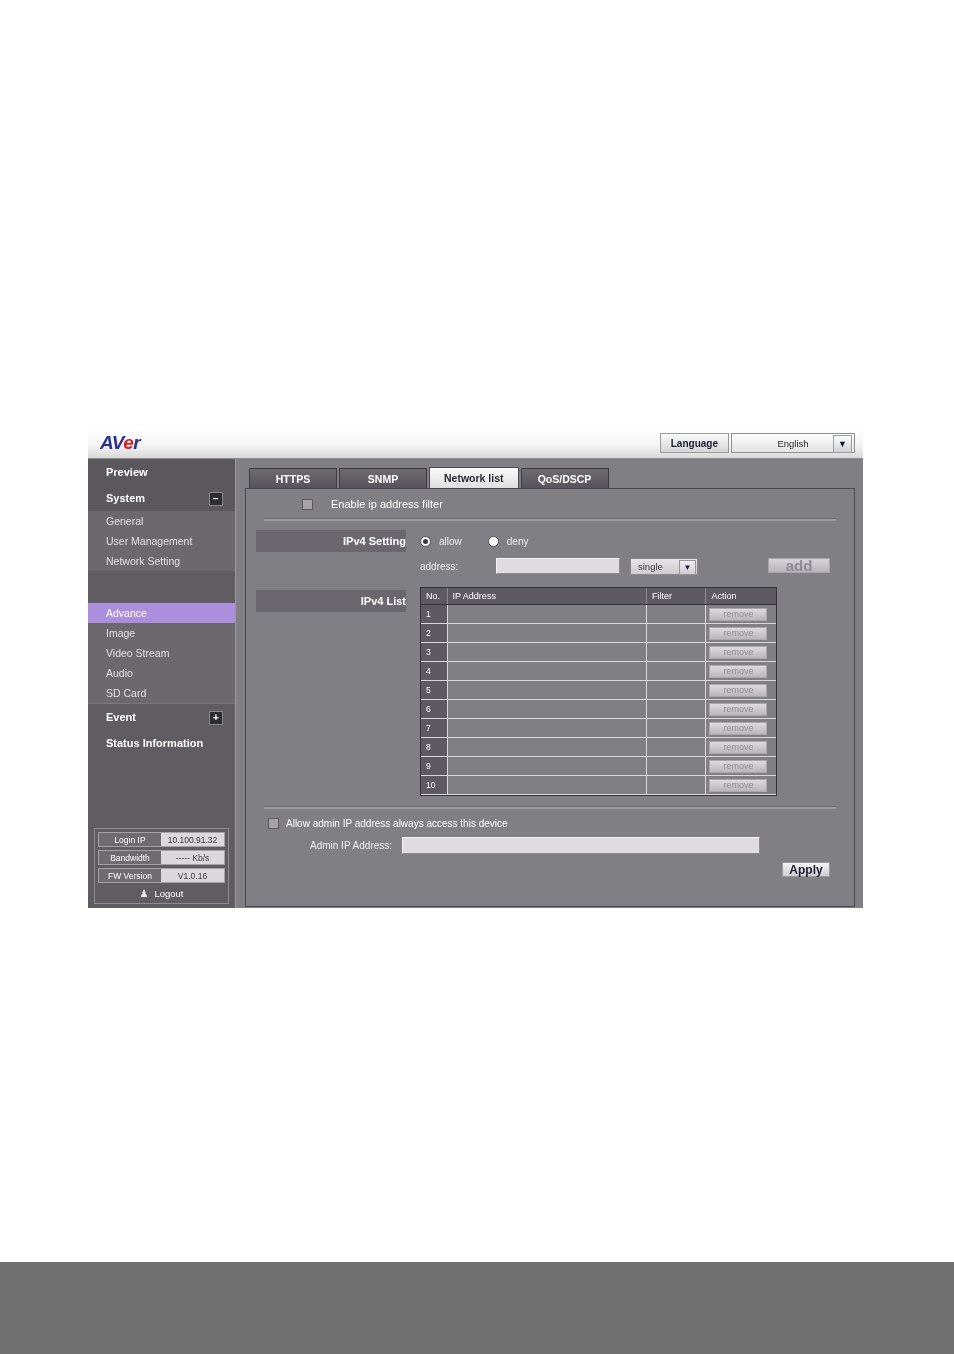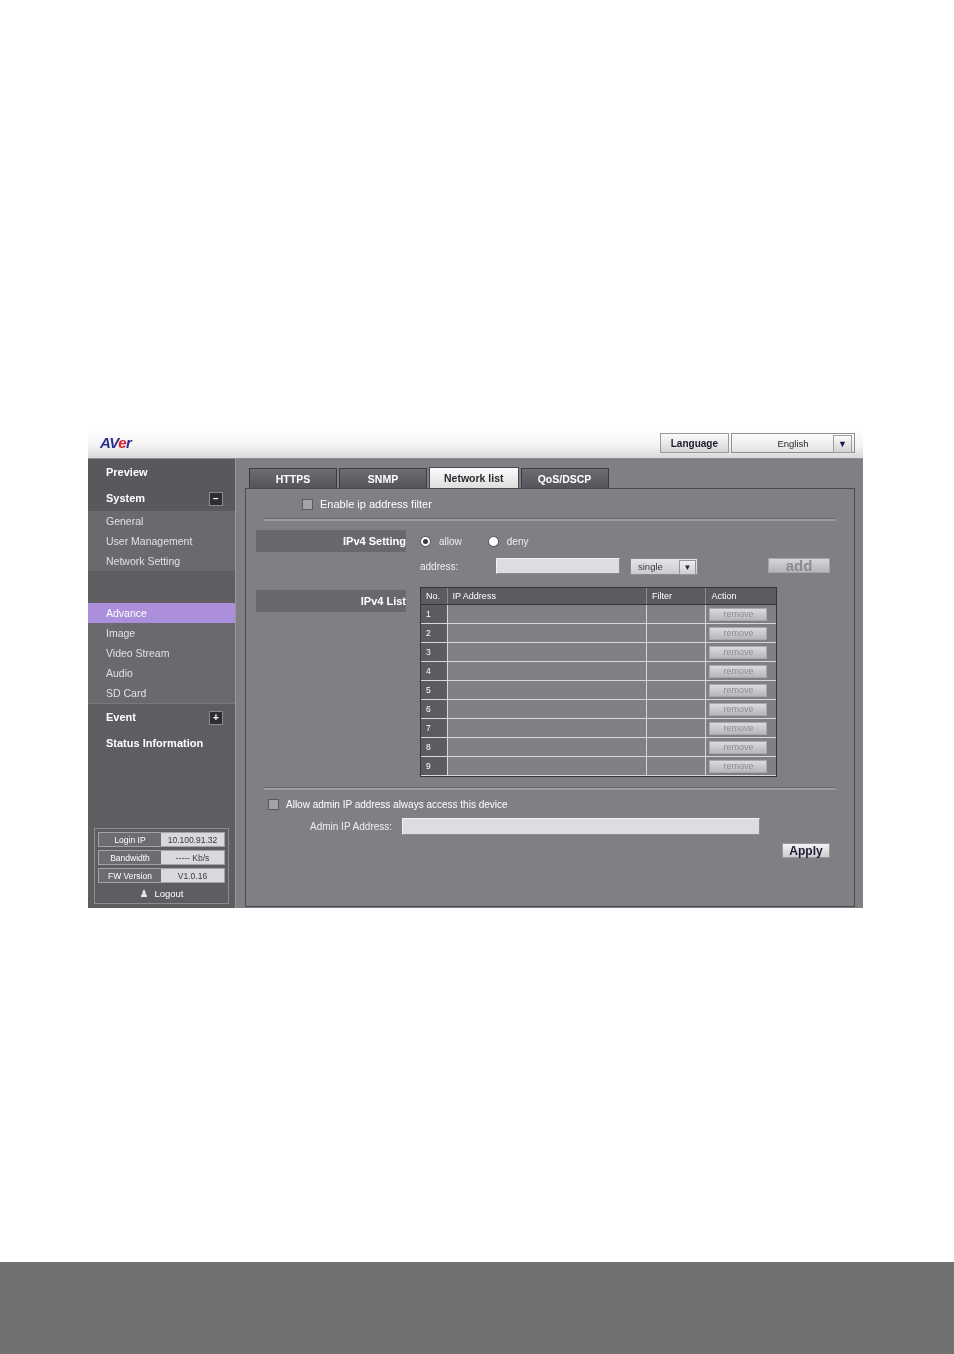--- a/index.html
+++ b/index.html
@@ -25,21 +25,21 @@
 
   
   .app-header{
     position:absolute;left:0;top:0;width:775px;height:30px;
     background:linear-gradient(to bottom,#ffffff 0%,#f4f4f4 55%,#d9d9d9 100%);
     border-bottom:1px solid #8d8d8d;
     box-sizing:border-box;
   }
   .logo{
     position:absolute;left:12px;top:3px;
-    font-size:15px;font-weight:bold;font-style:italic;
+    font-size:19px;font-weight:bold;font-style:italic;
     letter-spacing:-0.5px;line-height:22px;
     font-family:"Liberation Sans", sans-serif;
   }
   .logo .l-a{color:#2b2f8f;}
   .logo .l-v{color:#2b2f8f;}
   .logo .l-e{color:#d81f26;}
   .logo .l-r{color:#2b2f8f;}
 
   .lang-wrap{
     position:absolute;right:8px;top:4px;height:20px;
@@ -165,21 +165,21 @@
   .panel{
     margin-top:0;
     height:419px;
     border:1px solid #4a4950;
     background:#807f84;
     box-sizing:border-box;
     position:relative;
   }
 
   .enable-row{
-    display:flex;align-items:center;gap:7px;
+    display:flex;align-items:center;gap:18px;
     padding:9px 0 8px 56px;
   }
   .chk{
     width:11px;height:11px;background:#a5a3a8;
     border:1px solid #5c5a60;box-sizing:border-box;
     display:inline-block;
   }
   .lbl{font-size:11px;color:#ffffff;}
 
   .hr{
@@ -516,20 +516,28 @@
                     </td>
                 </tr>
                 <tr>
                   <td class="no">9</td>
                   <td class="ip"></td>
                   <td class="flt"></td>
                   <td class="act">
                       <div class="rmbtn">remove</div>
                     </td>
                 </tr>
+                <tr>
+                  <td class="no">10</td>
+                  <td class="ip"></td>
+                  <td class="flt"></td>
+                  <td class="act">
+                      <div class="rmbtn">remove</div>
+                    </td>
+                </tr>
               </tbody>
             </table>
           </div>
         </div>
       </div>
 
       <div class="hr2"></div>
 
       <div class="bottom-sec">
         <div class="allow-row">

